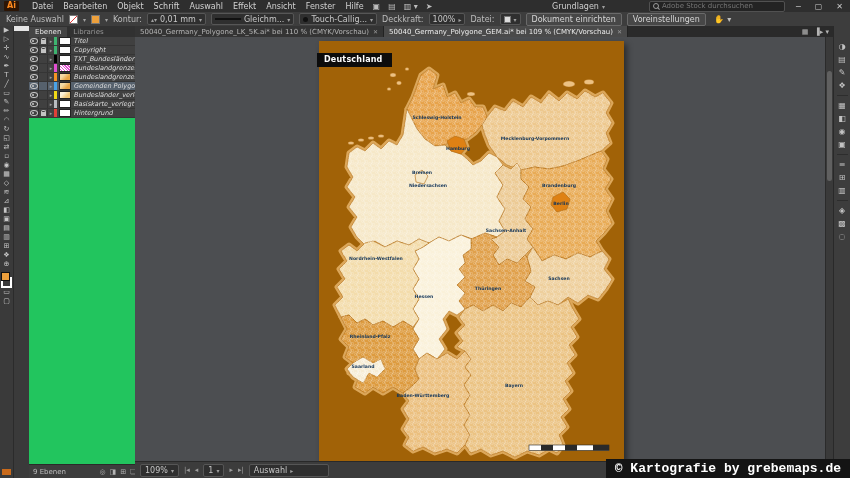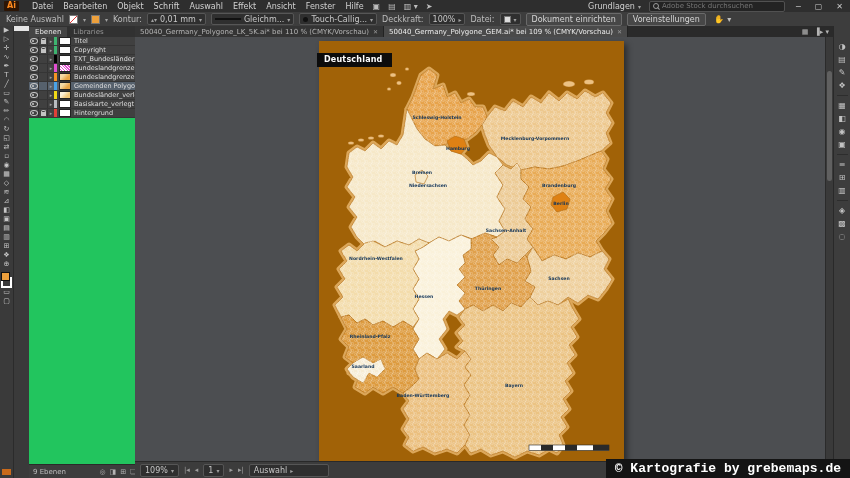--- a/index.html
+++ b/index.html
@@ -8,21 +8,21 @@
   
   #menubar{position:absolute;top:0;left:0;right:0;height:12px;background:#2e2e2e;display:flex;align-items:center;
            font-size:8px;color:#d2d2d2;padding:0 4px;gap:0;border-bottom:1px solid #262626;}
   #ai-logo{width:15px;height:10px;background:#2c1505;color:#ff8a1e;font-weight:bold;font-size:8px;line-height:10px;
            text-align:center;border-radius:1px;margin-right:8px;}
   .menu{padding:0 5px;white-space:nowrap;}
   .mb-ic{margin:0 4px;color:#bdbdbd;font-size:8px;}
   #mb-right{margin-left:auto;display:flex;align-items:center;gap:8px;padding-left:42px;}
   #workspace{display:flex;gap:3px;align-items:center;color:#cfcfcf;}
   #stock-search{display:flex;align-items:center;gap:3px;width:128px;height:9px;background:#232323;border:1px solid #515151;
-                border-radius:2px;padding:0 3px;}
+                border-radius:2px;padding:0 3px;margin-left:36px;}
   #stock-search input{background:transparent;border:none;outline:none;color:#9a9a9a;font-size:7px;width:100%;padding:0;
                 font-family:"DejaVu Sans",sans-serif;}
   .mag{position:relative;width:6px;height:6px;flex:none;}
   .mag::before{content:"";position:absolute;width:4px;height:4px;border:1px solid #9a9a9a;border-radius:50%;left:0;top:0;}
   .mag::after{content:"";position:absolute;width:3px;height:1px;background:#9a9a9a;transform:rotate(45deg);left:4px;top:5px;}
   .winbtn{color:#c9c9c9;font-size:8px;padding:0 3px;}
   
   #controlbar{position:absolute;top:12px;left:0;right:0;height:14px;background:#3d3d3d;border-bottom:5px solid #e5e5e5;
               display:flex;align-items:center;font-size:8px;color:#c9c9c9;gap:5px;padding:0 6px;}
   .sw{width:9px;height:9px;border:1px solid #777;box-sizing:border-box;}
@@ -45,21 +45,21 @@
   #tsw-stroke{position:absolute;right:0;bottom:0;width:7px;height:7px;border:2px solid #fff;background:transparent;}
   #tool-bottom-swatch{position:absolute;bottom:3px;left:2px;width:9px;height:6px;background:#c96a1b;}
   
   #layerspanel{position:absolute;left:29px;top:26px;width:122px;bottom:0;background:#22c55e;border-right:1px solid #222;}
   #ptabs{height:11px;background:#313131;display:flex;align-items:center;font-size:7px;border-bottom:1px solid #2a2a2a;}
   .ptab{padding:1px 6px;color:#969696;}
   .ptab.active{background:#454545;color:#e6e6e6;}
   #panelmenu{margin-left:auto;color:#9a9a9a;font-size:7px;padding-right:3px;}
   #layerrows{position:absolute;top:11px;left:0;right:0;}
   .lrow{height:8px;display:flex;align-items:center;background:#404040;border-bottom:1px solid #353535;font-size:6.5px;
-        color:#dedede;}
+        color:#dedede;font-style:italic;}
   .lrow.selected{background:#56616d;}
   .cell{display:flex;align-items:center;justify-content:center;flex:none;height:100%;box-sizing:border-box;}
   .c-eye{width:10px;border-right:1px solid #333;}
   .c-lock{width:9px;border-right:1px solid #333;}
   .i-eye{width:6px;height:4px;border:1px solid #c8c8c8;border-radius:50%;position:relative;}
   .i-eye::after{content:"";position:absolute;left:1.5px;top:0.5px;width:2px;height:2px;background:#c8c8c8;border-radius:50%;}
   .i-lock{width:5px;height:4px;background:#c4c4c4;position:relative;margin-top:2px;}
   .i-lock::before{content:"";position:absolute;left:0.5px;top:-2.5px;width:2.5px;height:2px;border:1px solid #c4c4c4;
                   border-bottom:none;border-radius:2px 2px 0 0;}
   .c-arr{width:6px;color:#9b9b9b;font-size:5px;}

